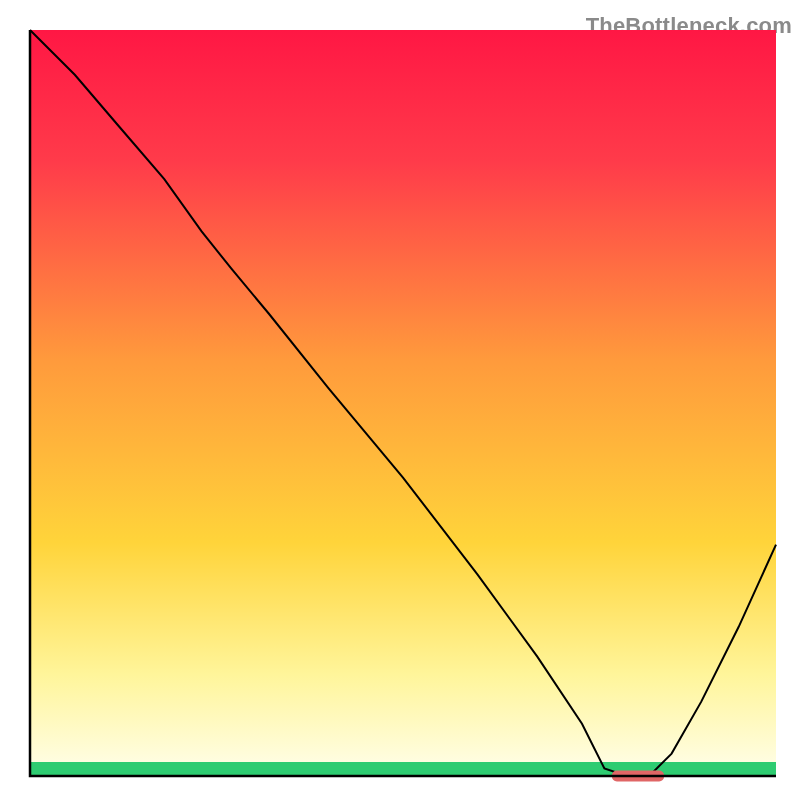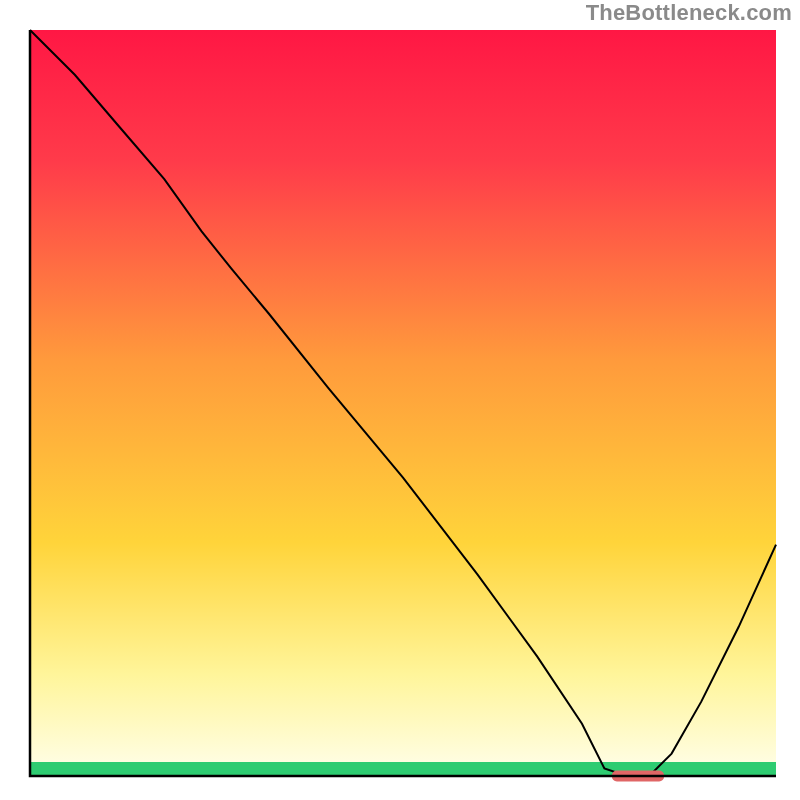--- a/index.html
+++ b/index.html
@@ -10,21 +10,21 @@
     background: #ffffff;
     overflow: hidden;
   }
   .container {
     position: relative;
     width: 800px;
     height: 800px;
   }
   .watermark {
     position: absolute;
-    top: 0;
+    top: 13px;
     right: 8px;
     font-family: Arial, Helvetica, sans-serif;
     font-size: 22px;
     font-weight: 600;
     color: #8a8a8a;
     letter-spacing: 0.2px;
   }
   svg {
     position: absolute;
     top: 0;

